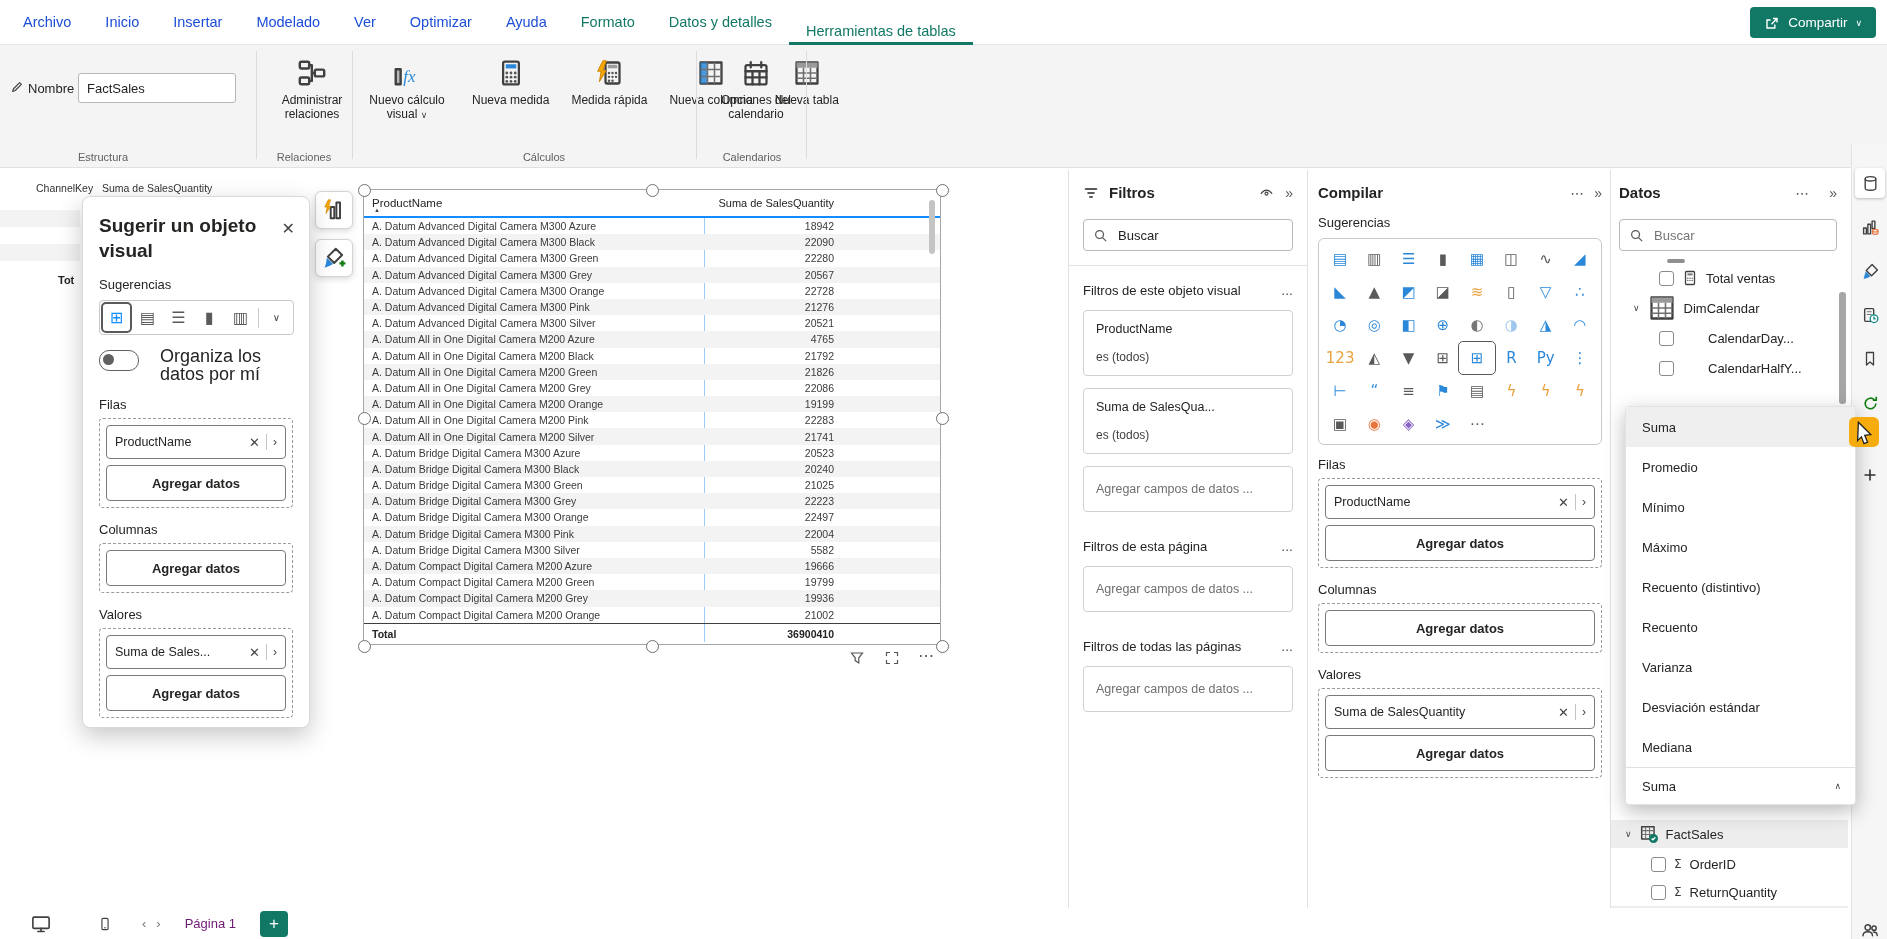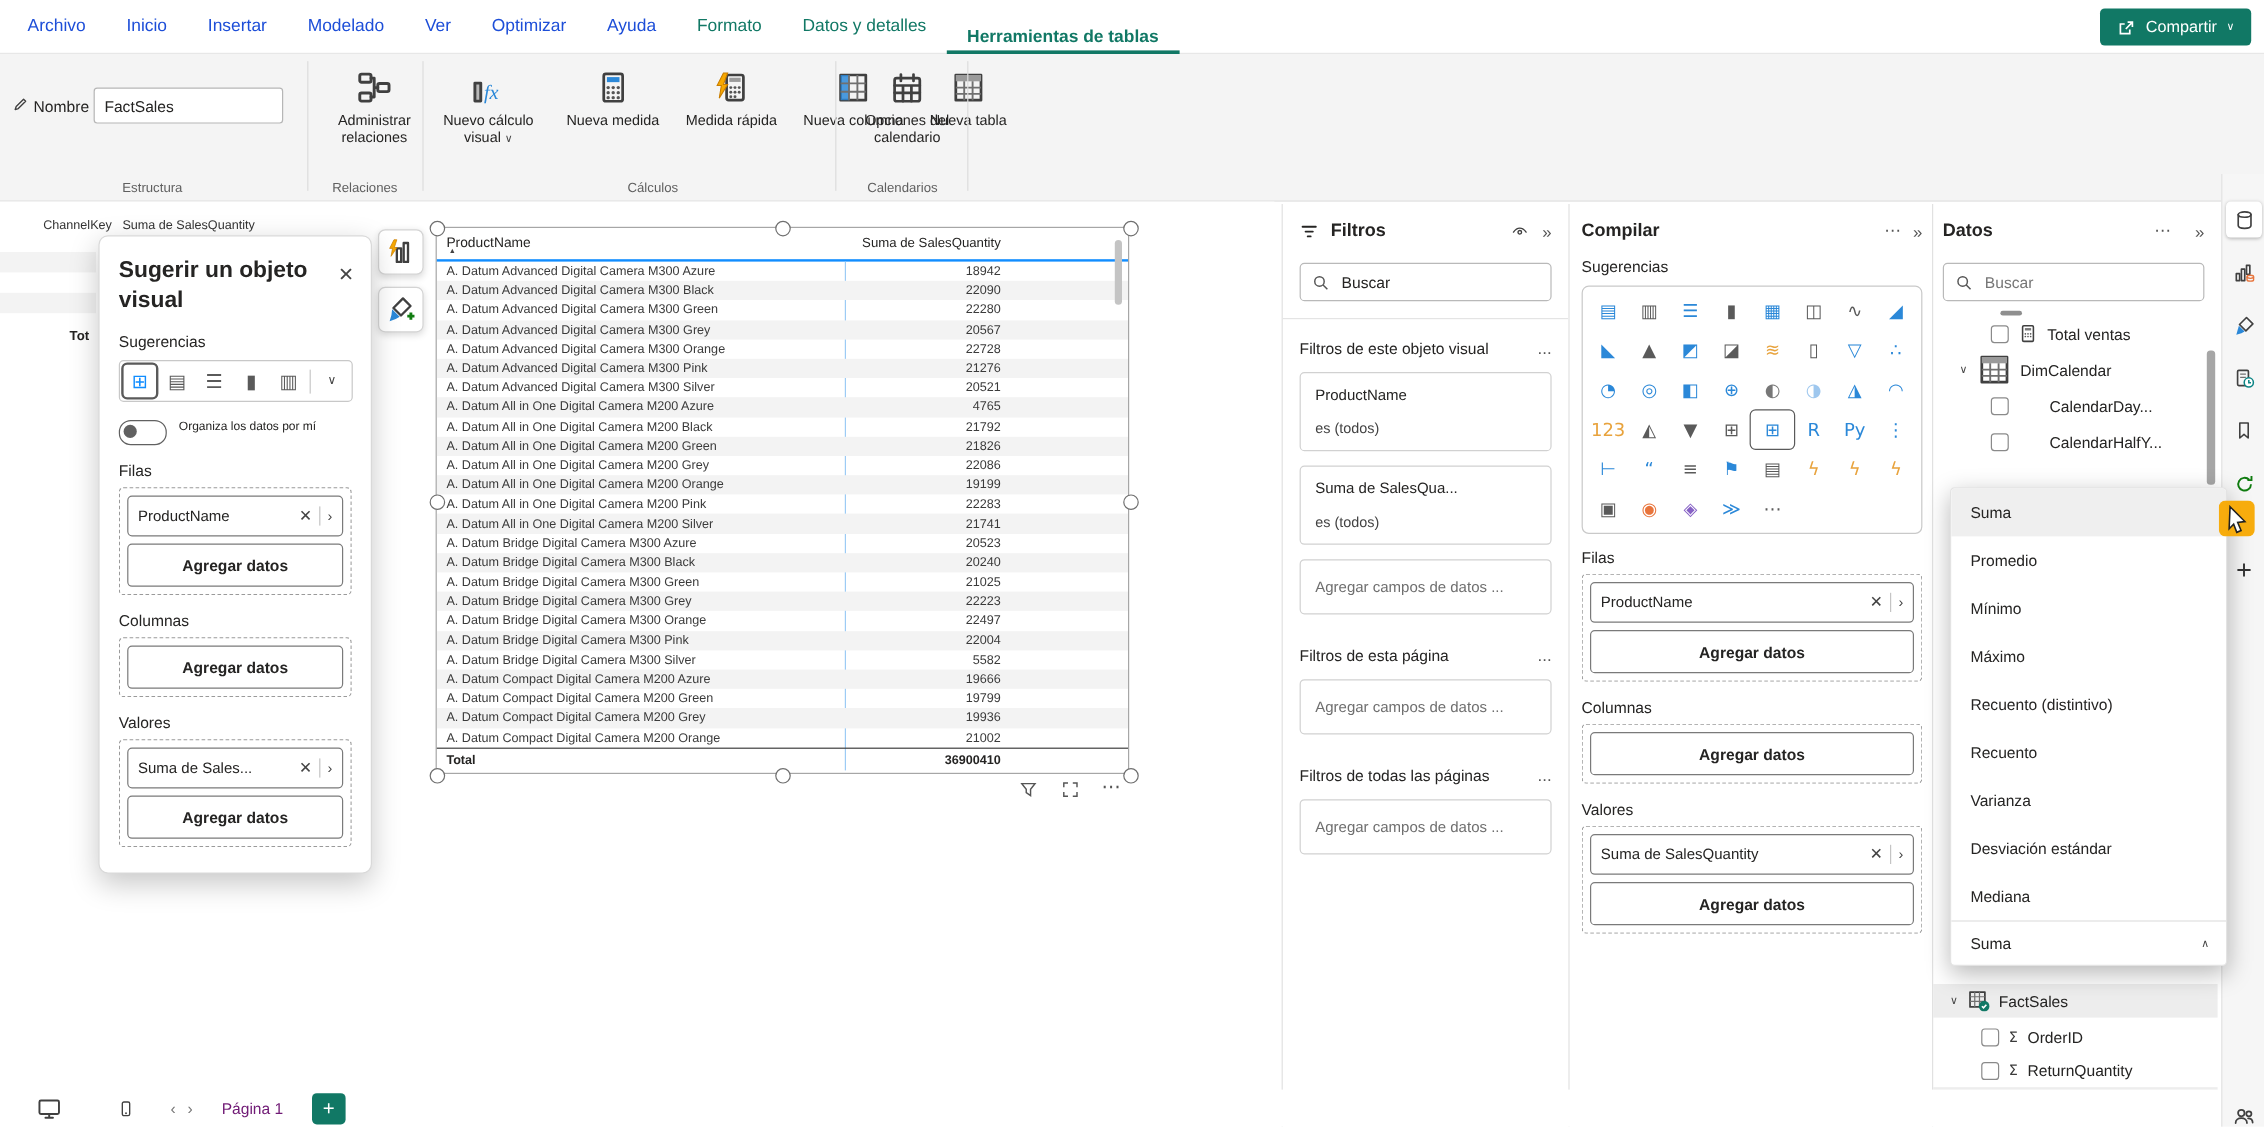--- a/index.html
+++ b/index.html
@@ -7,21 +7,21 @@
        font-family:"Liberation Sans","DejaVu Sans",sans-serif;color:#252423;}
   .abs{position:absolute;}
   .glyph{font-family:"DejaVu Sans",sans-serif;line-height:1;}
   svg{display:block;}
 
   
   .menubar{left:0;top:0;width:1887px;height:45px;background:#fff;border-bottom:1px solid #e7e7e7;
            display:flex;align-items:center;padding-left:6px;box-sizing:border-box;}
   .mtab{padding:0 17px;font-size:14.5px;color:#1d4ed8;height:45px;display:flex;align-items:center;cursor:default;}
   .mtab.ctx{color:#117865;}
-  .mtab.active{font-weight:bold;border-bottom:3px solid #117865;padding-top:21px;box-sizing:border-box;}
+  .mtab.active{font-weight:normal;border-bottom:3px solid #117865;padding-top:21px;box-sizing:border-box;}
   .sharebtn{right:11px;top:7px;height:31px;background:#117865;border-radius:4px;color:#fff;
             display:flex;align-items:center;gap:8px;padding:0 14px;font-size:13.5px;}
 
   
   .ribbon{left:0;top:45px;width:1887px;height:123px;background:#f4f4f4;border-bottom:1px solid #e1e1e1;box-sizing:border-box;}
   .rsep{width:1px;background:#dcdcdc;top:6px;height:108px;}
   .rgrouplabel{top:106px;font-size:11px;color:#5f5f5f;text-align:center;}
   .namefield{left:78px;top:28px;width:158px;height:30px;background:#fff;border:1px solid #b6b6b6;border-radius:3px;
              font-size:13px;padding:0 8px;box-sizing:border-box;font-family:inherit;color:#252423;}
   .rbtn{display:flex;flex-direction:column;align-items:center;justify-content:flex-start;gap:5px;
@@ -47,21 +47,21 @@
   .dclose{position:absolute;right:14px;top:22px;font-size:16px;color:#444;}
   .dlabel{font-size:13px;color:#252423;margin-top:14px;}
   .sugrow{display:flex;align-items:center;gap:4px;margin-top:8px;border:1px solid #c8c8c8;border-radius:4px;
           padding:3px;width:fit-content;}
   .sugicon{width:27px;height:27px;display:flex;align-items:center;justify-content:center;font-size:16px;border-radius:3px;}
   .sugicon.sel{outline:2px solid #5a5a5a;}
   .sugdiv{width:1px;height:20px;background:#c8c8c8;}
   .togglerow{display:flex;gap:10px;margin-top:12px;align-items:flex-start;}
   .toggle{width:38px;height:19px;border:1px solid #616161;border-radius:10px;position:relative;flex:0 0 auto;margin-top:3px;}
   .knob{position:absolute;left:3px;top:3px;width:11px;height:11px;border-radius:50%;background:#616161;}
-  .toglabel{font-size:10px;line-height:18px;}
+  .toglabel{font-size:18px;line-height:18px;margin-left:11px;}
   .well{border:1px dashed #9a9a9a;border-radius:4px;padding:6px;margin-top:6px;}
   .chip{display:flex;align-items:center;border:1px solid #7a7a7a;border-radius:4px;height:32px;background:#fff;
         padding:0 8px;font-size:12.5px;gap:6px;}
   .chip .x{color:#444;font-size:13px;}
   .chip .bar{width:1px;height:16px;background:#c4c4c4;}
   .chip .gt{color:#444;font-size:12px;}
   .adddata{border:1px solid #7a7a7a;border-radius:4px;height:34px;display:flex;align-items:center;justify-content:center;
            font-size:13px;font-weight:bold;background:#fff;margin-top:6px;color:#252423;}
 
   
@@ -193,21 +193,21 @@
 </div>
 
 <div class="ribbon abs">
   <span class="abs" style="left:10px;top:35px">
       <svg width="14" height="14" viewBox="0 0 16 16">
         <path d="M3 13l1-3 7-7 2 2-7 7z" stroke="#404040" stroke-width="1.3" fill="none" stroke-linecap="round" stroke-linejoin="round"></path>
       </svg>
     </span>
   <span class="abs" style="left:28px;top:36px;font-size:13px">Nombre</span>
   <input class="namefield abs" value="FactSales" style="">
-  <div class="rgrouplabel abs" style="left:52px;width:150px">Estructura</div>
+  <div class="rgrouplabel abs" style="left:28px;width:150px">Estructura</div>
   <div class="rsep abs" style="left:256px"></div>
 
   <div class="abs" style="left:260px;top:7px">
 
       <div class="rbtn" style="width:92px">
         <span class="ric">
           <svg width="30" height="30" viewBox="0 0 16 16">
             <rect x="1.5" y="2" width="5" height="3.6" rx=".8" stroke="#404040" stroke-width="1.3" fill="none" stroke-linecap="round" stroke-linejoin="round"></rect>
             <rect x="1.5" y="10.4" width="5" height="3.6" rx=".8" stroke="#404040" stroke-width="1.3" fill="none" stroke-linecap="round" stroke-linejoin="round"></rect>
             <rect x="9.5" y="6.2" width="5" height="3.6" rx=".8" stroke="#404040" stroke-width="1.3" fill="none" stroke-linecap="round" stroke-linejoin="round"></rect>

